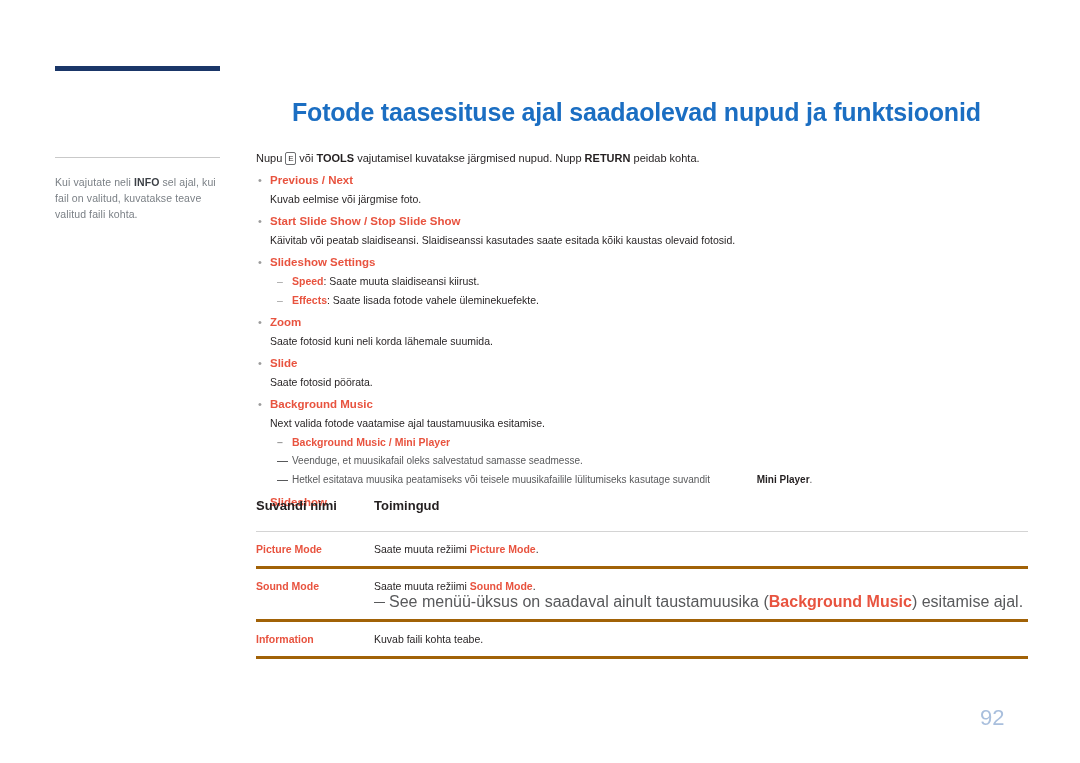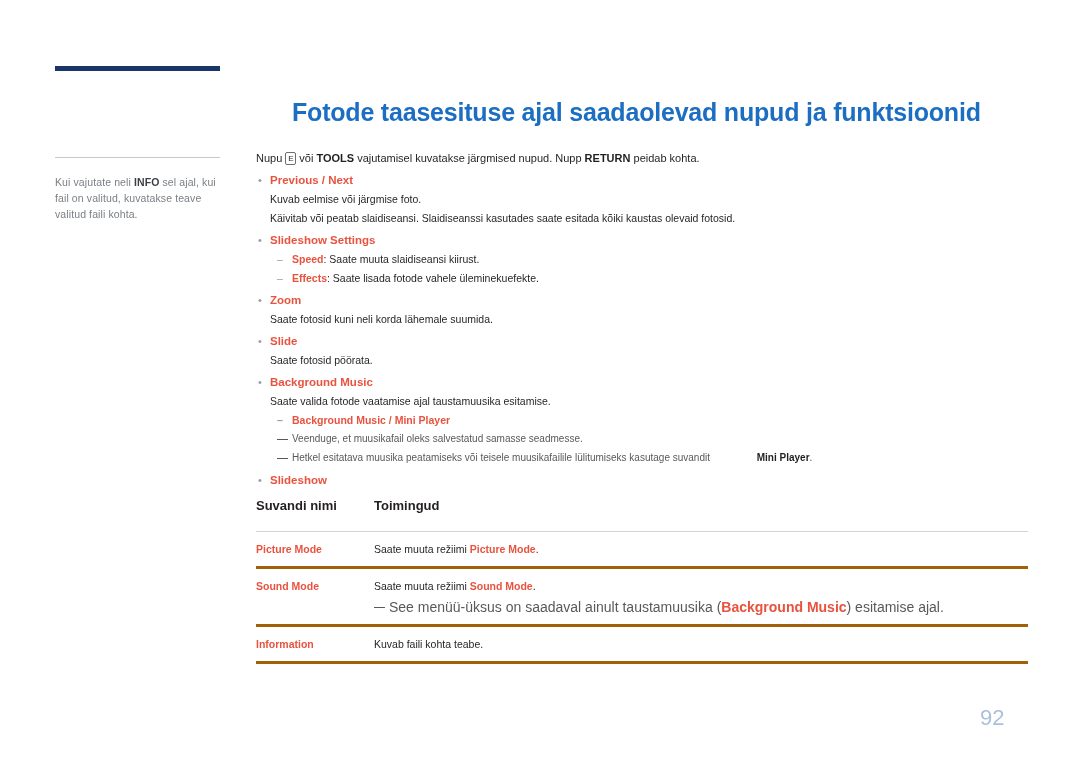--- a/index.html
+++ b/index.html
@@ -191,24 +191,23 @@
   .row .c2 {
     flex: 1;
     font-size: 10.5px;
     color: #231f20;
     line-height: 15px;
   }
   .row .c2 b { font-weight: bold; color: #e8533f; }
   .row-note {
     position: relative;
     padding-left: 15px;
-    font-size: 14px;
+    font-size: 16px;
     line-height: 16px;
     color: #58595b;
-    margin-top: 5px;
   }
   .row-note::before {
     content: "";
     position: absolute;
     left: 0;
     top: 8px;
     width: 11px;
     height: 1px;
     background: #58595b;
   }
@@ -240,34 +239,35 @@
 
   <div class="intro">
     <span>Nupu </span><span class="keybox">E</span><span> või </span><b>TOOLS</b><span> vajutamisel kuvatakse järgmised nupud. Nupp </span><b>RETURN</b><span> peidab kohta.</span>
   </div>
 
   <div class="content">
 
     <div class="bullet"><span>Previous / Next</span></div>
     <div class="desc">Kuvab eelmise või järgmise foto.</div>
 
+    <div class="bullet"><span>Start Slide Show / Stop Slide Show</span></div>
     <div class="desc">Käivitab või peatab slaidiseansi. Slaidiseanssi kasutades saate esitada kõiki kaustas olevaid fotosid.</div>
 
     <div class="bullet"><span>Slideshow Settings</span></div>
     <div class="dash"><span class="hl">Speed</span><span>: Saate muuta slaidiseansi kiirust.</span></div>
     <div class="dash"><span class="hl">Effects</span><span>: Saate lisada fotode vahele üleminekuefekte.</span></div>
 
     <div class="bullet"><span>Zoom</span></div>
     <div class="desc">Saate fotosid kuni neli korda lähemale suumida.</div>
 
     <div class="bullet"><span>Slide</span></div>
     <div class="desc">Saate fotosid pöörata.</div>
 
     <div class="bullet"><span>Background Music</span></div>
-    <div class="desc">Saate valida fotode vaatamise ajal taustamuusika esitamise.</div>
+    <div class="desc">Next valida fotode vaatamise ajal taustamuusika esitamise.</div>
     <div class="dash sub-head"><span>Background Music / Mini Player</span></div>
     <div class="note"><span>Veenduge, et muusikafail oleks salvestatud samasse seadmesse.</span></div>
     <div class="note"><span>Hetkel esitatava muusika peatamiseks või teisele muusikafailile lülitumiseks kasutage suvandit </span><b>Mini Player</b><span>.</span></div>
 
     <div class="bullet"><span>Slideshow</span></div>
 
   </div>
 
   <div class="table">
     <div class="thead">

